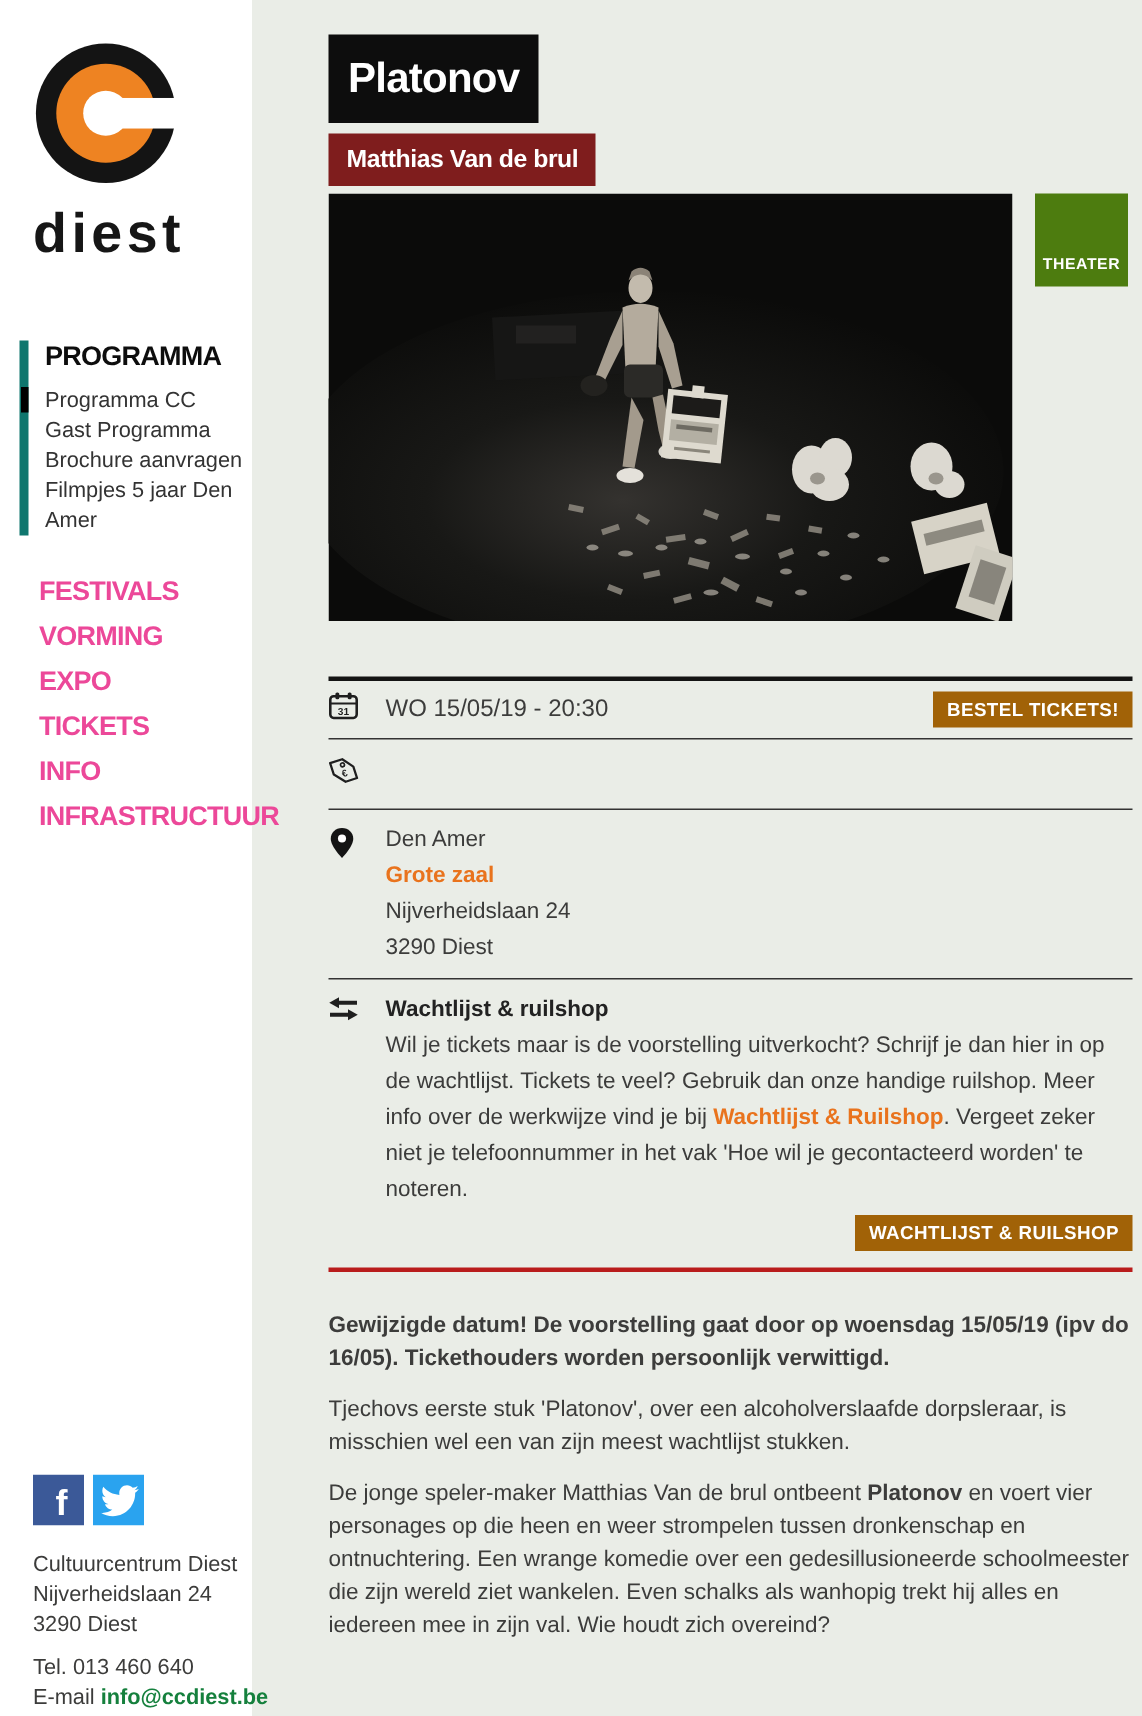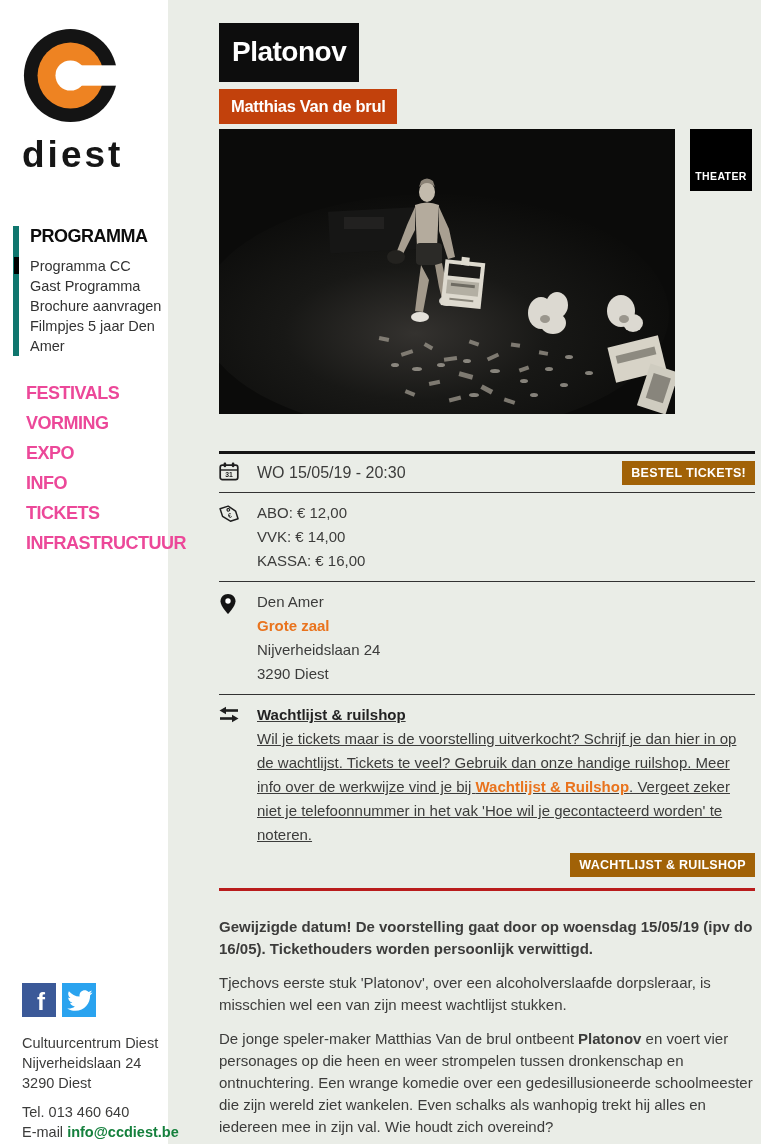--- a/index.html
+++ b/index.html
@@ -25,30 +25,30 @@
   .social { display:flex; gap:6px; }
   .social a { display:block; width:34px; height:34px; cursor:pointer; }
   .addr { margin-top:16px; font-size:14.5px; line-height:20px; color:#3c3c3b; }
   .contact { margin-top:9px; font-size:14.5px; line-height:20px; }
   .contact .email { color:#15803d; font-weight:700; text-decoration:none; cursor:pointer; }
   
   .main { position:absolute; left:219px; top:0; width:536px; }
   .title-row { margin-top:23px; }
   .title-box { display:inline-block; background:#0d0d0d; color:#fff; font-size:28px; font-weight:700; letter-spacing:-0.5px; padding:13px 13px 14px; }
   .subtitle-row { margin-top:7px; }
-  .subtitle-box { display:inline-block; background:#c2410c; color:#fff; font-size:16.5px; font-weight:700; letter-spacing:-0.3px; padding:8px 12px; }
+  .subtitle-box { display:inline-block; background:#7f1d1d; color:#fff; font-size:16.5px; font-weight:700; letter-spacing:-0.3px; padding:8px 12px; }
   .photo-row { position:relative; margin-top:5px; height:285px; }
   .photo { width:456px; height:285px; display:block; }
-  .cat-badge { position:absolute; right:3px; top:0; width:62px; height:62px; background:#000000; color:#fff;
+  .cat-badge { position:absolute; right:3px; top:0; width:62px; height:62px; background:#4d7c0f; color:#fff;
     font-size:10.5px; font-weight:700; letter-spacing:0.4px;
     display:flex; align-items:flex-end; justify-content:center; padding-bottom:9px; }
   
   .info { margin-top:37px; border-top:3px solid #141414; border-bottom:3px solid #b91c1c; }
   .info-row { display:flex; padding:8px 0; border-bottom:1px solid #333; }
-  .info-row:last-child { border-bottom:none;text-decoration:underline; }
+  .info-row:last-child { border-bottom:none; }
   .info-icon { width:38px; flex:0 0 38px; padding-top:3px; }
   .info-body { flex:1; font-size:15px; line-height:24px; color:#3c3c3b; }
   .row-date { align-items:center; padding:7px 0; }
   .row-date .info-icon { padding-top:0; }
   .btn { background:#a16207; color:#fff; border:none; font-family:inherit; font-weight:700; font-size:12.5px; letter-spacing:0.3px; padding:5px 9px; cursor:pointer; }
   .date-btn { margin-left:auto; }
   .hall { color:#e9731d; font-weight:700; cursor:pointer; }
   .wl-title { font-weight:700; color:#222; }
   .wl-btn-row { text-align:right; margin:5px 0 3px; }
   
@@ -78,22 +78,22 @@
       <li>Gast Programma</li>
       <li>Brochure aanvragen</li>
       <li>Filmpjes 5 jaar Den Amer</li>
     </ul>
   </div>
 
   <ul class="nav-menu">
     <li>FESTIVALS</li>
     <li>VORMING</li>
     <li>EXPO</li>
+    <li>TICKETS</li>
     <li>INFO</li>
-    <li>TICKETS</li>
     <li>INFRASTRUCTUUR</li>
   </ul>
 
   <div class="sb-footer">
     <div class="social">
       <a>
         <svg width="34" height="34" viewBox="0 0 34 34">
           <rect width="34" height="34" fill="#3b5998"></rect>
           <text x="19" y="27" font-size="24" font-weight="bold" fill="#fff" text-anchor="middle" font-family="Liberation Sans, sans-serif">f</text>
         </svg>
@@ -234,25 +234,20 @@
     <div class="info-row">
       <div class="info-icon">
         <svg width="22" height="22" viewBox="0 0 22 22">
           <g transform="rotate(-18 11 11)">
             <path d="M3 8 L10 2.5 L18 2.5 L18 10.5 L11 16.5 L3 16.5 Z" fill="none" stroke="#1f1f1f" stroke-width="1.5" stroke-linejoin="round" transform="rotate(90 10.5 9.5)"></path>
             <circle cx="11" cy="5.6" r="1.3" fill="none" stroke="#1f1f1f" stroke-width="1.1"></circle>
             <text x="10.6" y="13.6" font-size="6.5" font-weight="bold" fill="#1f1f1f" text-anchor="middle" font-family="Liberation Sans, sans-serif">€</text>
           </g>
         </svg>
       </div>
-      <div class="info-body">
-        <div>ABO: € 12,00</div>
-        <div>VVK: € 14,00</div>
-        <div>KASSA: € 16,00</div>
-      </div>
     </div>
 
     <div class="info-row">
       <div class="info-icon">
         <svg width="18" height="22" viewBox="0 0 18 22">
           <path d="M9 1 C4.6 1 1.5 4.2 1.5 8.2 C1.5 13.4 9 21 9 21 C9 21 16.5 13.4 16.5 8.2 C16.5 4.2 13.4 1 9 1 Z" fill="#141414"></path>
           <circle cx="9" cy="8" r="2.7" fill="#ffffff"></circle>
         </svg>
       </div>
       <div class="info-body">

